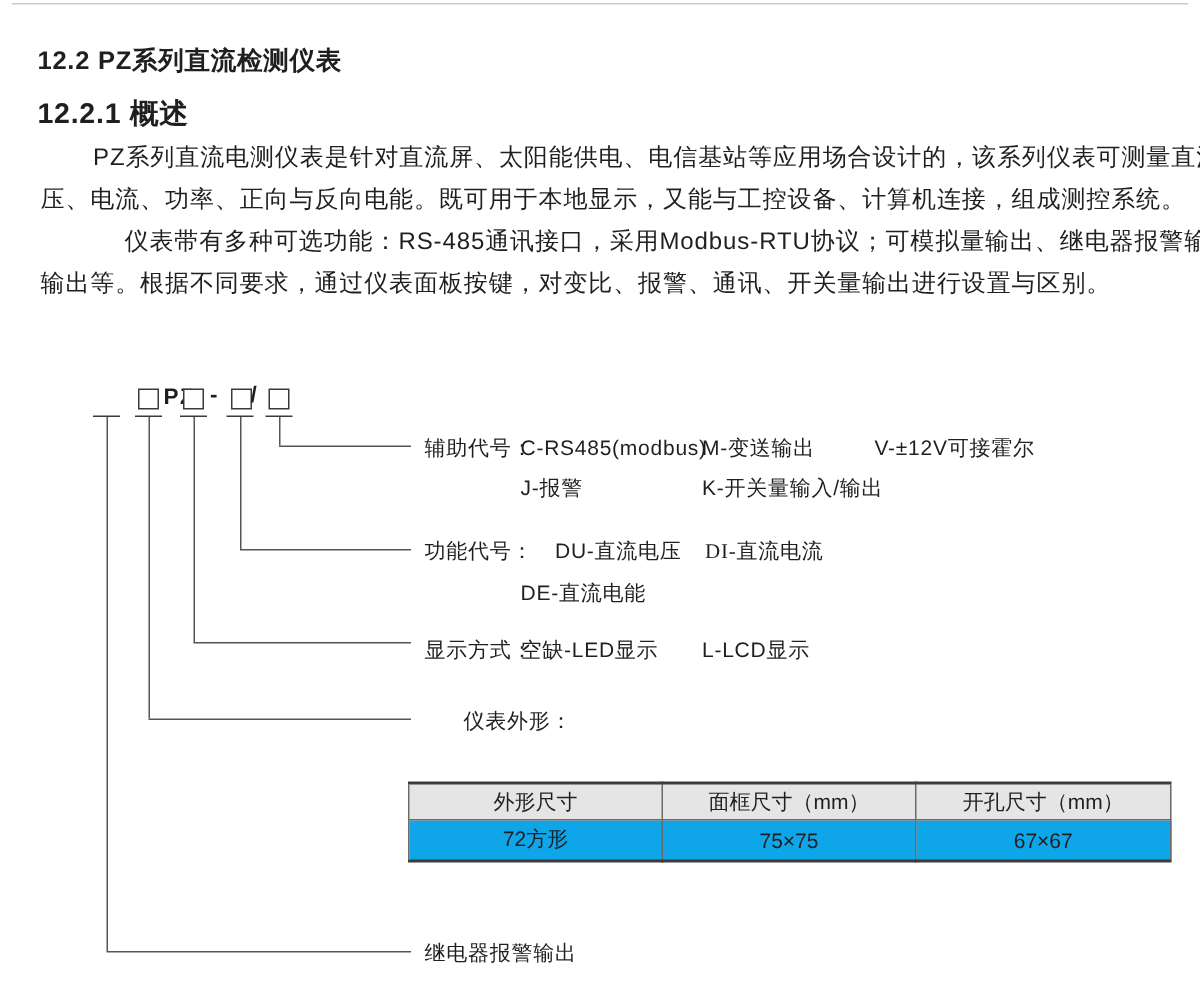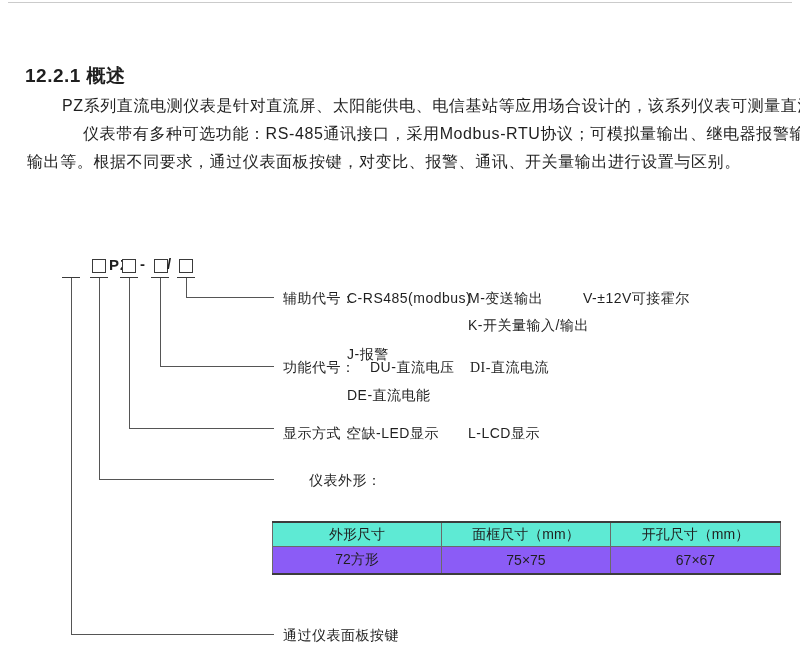--- a/index.html
+++ b/index.html
@@ -35,35 +35,37 @@
   .h-disp  {top:428px;left:129px;width:145px;}
   .h-shape {top:479px;left:99px;width:175px;}
   .h-bottom{top:634px;left:71px;width:203px;}
   
   .dlabel{position:absolute;font-size:14px;white-space:nowrap;letter-spacing:.5px;}
   
   .spec{position:absolute;left:272px;top:521px;border-collapse:collapse;font-size:14px;
         border-top:2px solid #3c3c3c;border-bottom:2px solid #3c3c3c;
         border-left:1px solid #6a6a6a;border-right:1px solid #6a6a6a;}
   .spec th,.spec td{border:1px solid #6a6a6a;text-align:center;font-weight:normal;padding:0;}
-  .spec th{background:#5eead4;height:23px;}
-  .spec td{height:26px;background:#8b5cf6;}
+  .spec th{background:#e5e5e5;height:23px;}
+  .spec td{height:26px;background:#0ea5e9;}
   .spec .c1{width:168px;} .spec .c2{width:168px;} .spec .c3{width:169px;}
 </style>
 </head>
 <body>
 
 <div id="page">
 
   <div class="rule-top"></div>
 
+  <div class="h1">12.2 PZ系列直流检测仪表</div>
   <div class="h2 overview">12.2.1 概述</div>
 
   <div class="paras">
     <div class="pline ind1">PZ系列直流电测仪表是针对直流屏、太阳能供电、电信基站等应用场合设计的，该系列仪表可测量直流系统中的电</div>
+    <div class="pline">压、电流、功率、正向与反向电能。既可用于本地显示，又能与工控设备、计算机连接，组成测控系统。</div>
     <div class="pline ind2">仪表带有多种可选功能：RS-485通讯接口，采用Modbus-RTU协议；可模拟量输出、继电器报警输出、开关量输入/</div>
     <div class="pline">输出等。根据不同要求，通过仪表面板按键，对变比、报警、通讯、开关量输出进行设置与区别。</div>
   </div>
 
 
   <div class="code-prefix">PZ</div>
   <div class="code-box cb1"></div>
   <div class="code-box cb2"></div>
   <div class="code-sep sep-dash">-</div>
   <div class="code-box cb3"></div>
@@ -83,21 +85,21 @@
   <div class="hl h-aux"></div>
   <div class="hl h-func"></div>
   <div class="hl h-disp"></div>
   <div class="hl h-shape"></div>
   <div class="hl h-bottom"></div>
 
   <div class="dlabel" style="left:283px;top:290px;">辅助代号：</div>
   <div class="dlabel" style="left:347px;top:290px;">C-RS485(modbus)</div>
   <div class="dlabel" style="left:468px;top:290px;">M-变送输出</div>
   <div class="dlabel" style="left:583px;top:290px;">V-±12V可接霍尔</div>
-  <div class="dlabel" style="left:347px;top:317px;margin-top:29px;">J-报警</div>
+  <div class="dlabel" style="left:347px;top:317px;">J-报警</div>
   <div class="dlabel" style="left:468px;top:317px;">K-开关量输入/输出</div>
 
   <div class="dlabel" style="left:283px;top:359px;text-align:center;">功能代号：</div>
   <div class="dlabel" style="left:347px;top:359px;margin-left:23px;">DU-直流电压</div>
   <div class="dlabel" style="left:470px;top:359px;font-family:Liberation Serif, serif;">DI-直流电流</div>
   <div class="dlabel" style="left:347px;top:387px;">DE-直流电能</div>
 
   <div class="dlabel" style="left:283px;top:425px;">显示方式：</div>
   <div class="dlabel" style="left:347px;top:425px;">空缺-LED显示</div>
   <div class="dlabel" style="left:468px;top:425px;">L-LCD显示</div>
@@ -114,15 +116,15 @@
     </thead>
     <tbody>
       <tr>
         <td>72方形</td>
         <td>75×75</td>
         <td>67×67</td>
       </tr>
     </tbody>
   </table>
 
-  <div class="dlabel" style="left:283px;top:627px;">通过仪表面板按键</div>
+  <div class="dlabel" style="left:283px;top:627px;">继电器报警输出</div>
 
 </div>
 
 </body></html>

